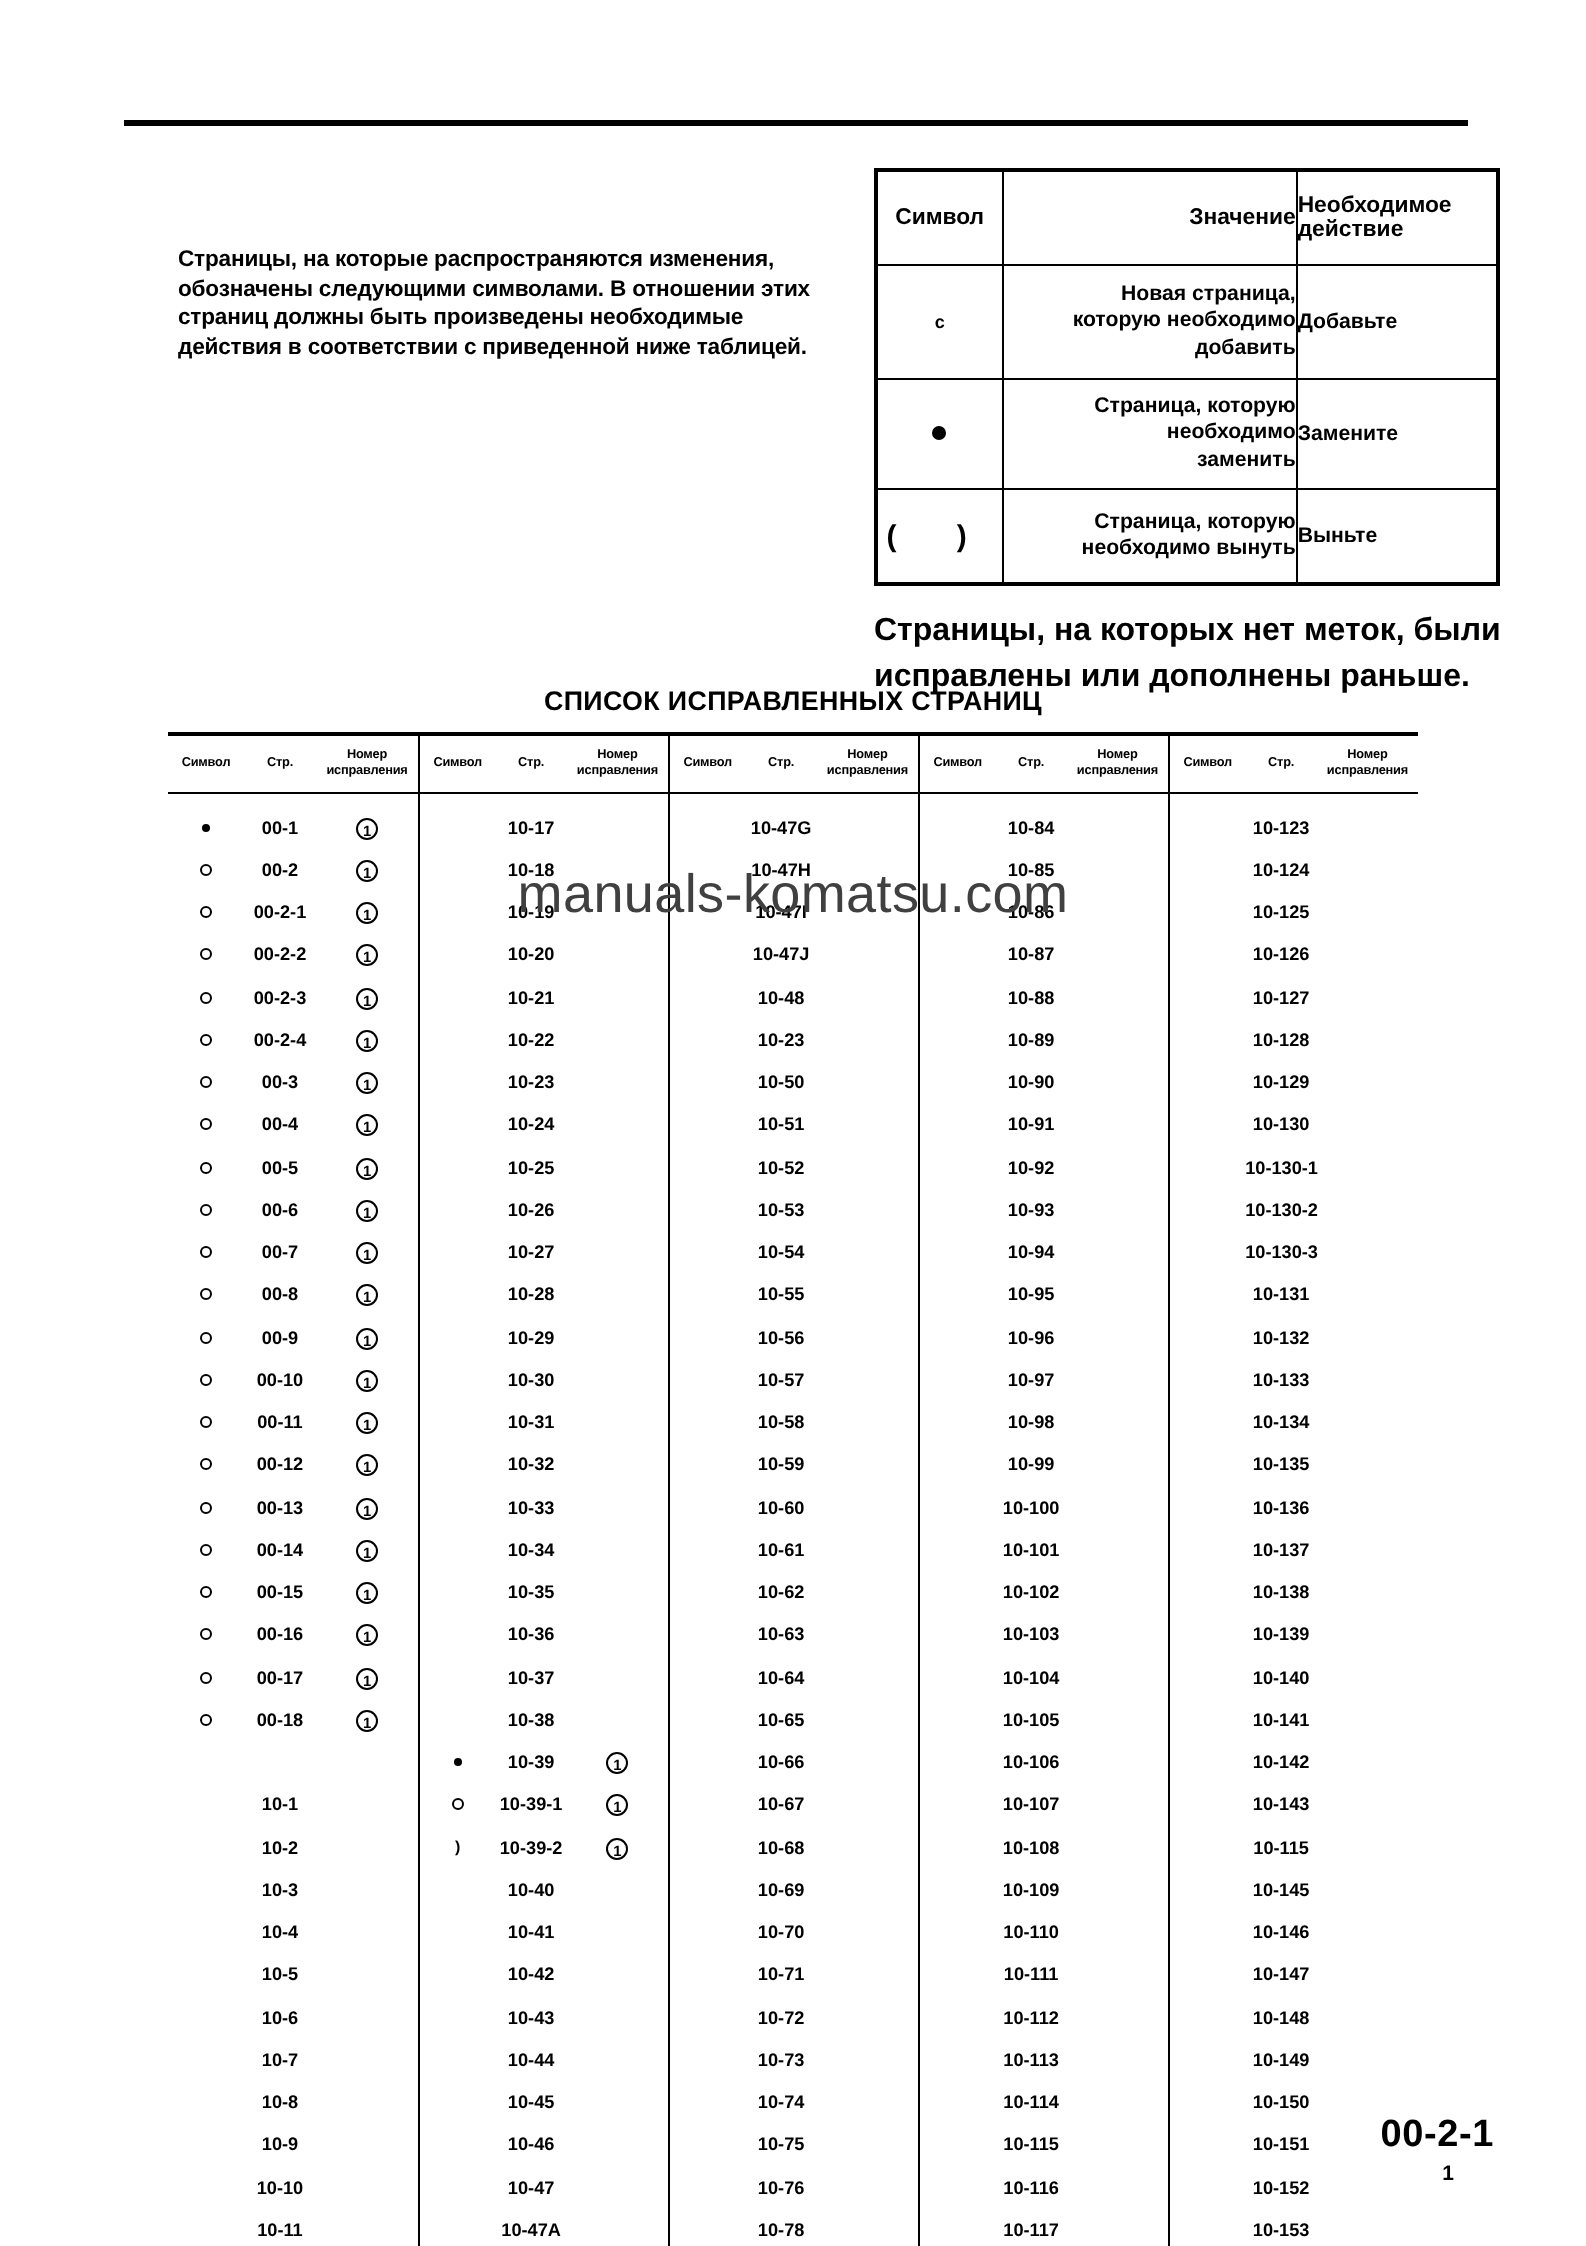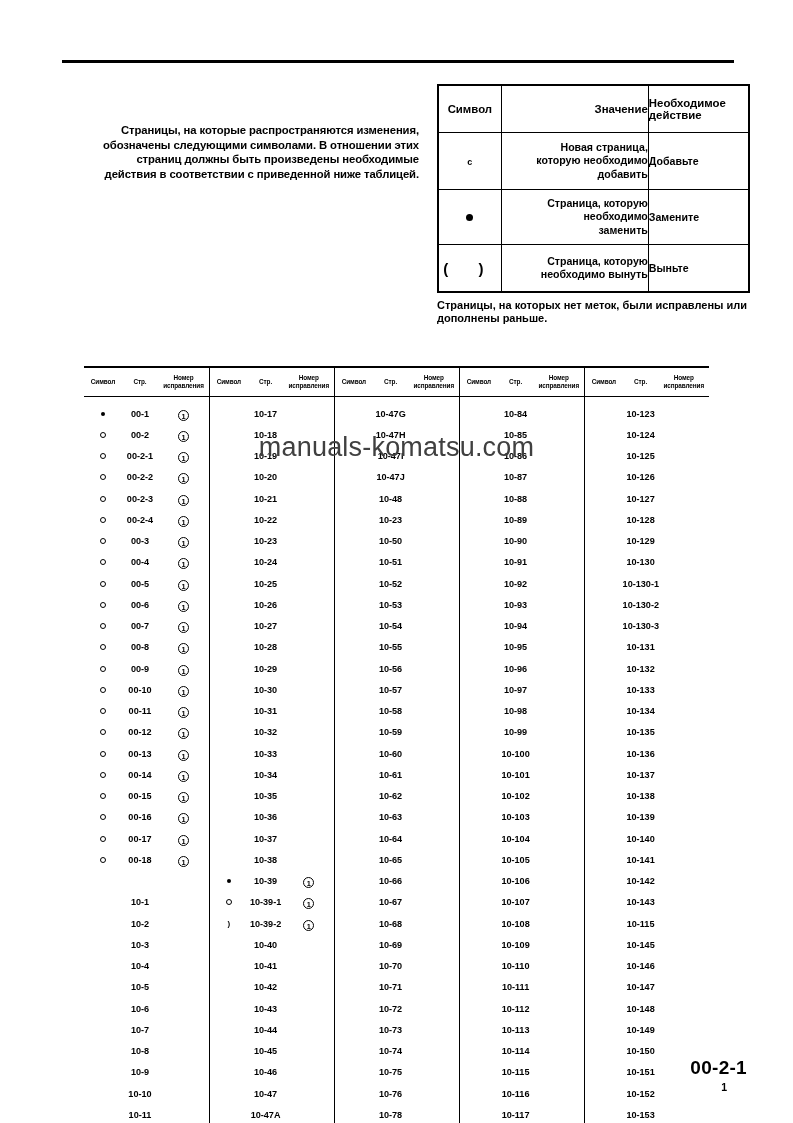--- a/index.html
+++ b/index.html
@@ -34,21 +34,20 @@
   
   .intro {
     position: absolute;
     left: 89px;
     top: 112px;
     width: 330px;
     font-size: 11.3px;
     line-height: 14.6px;
     letter-spacing: -0.1px;
     font-weight: 600;
-    text-align: right;
   }
 
   
   .legend {
     position: absolute;
     left: 437px;
     top: 84px;
     width: 311px;
     border: 1.6px solid #000;
     border-collapse: collapse;
@@ -101,22 +100,22 @@
     font-size: 15px;
     letter-spacing: 13px;
     font-weight: 700;
   }
 
   .legend-note {
     position: absolute;
     left: 437px;
     top: 288px;
     width: 315px;
-    font-size: 11px;
-    line-height: 13px;
+    font-size: 16px;
+    line-height: 23px;
     font-weight: 600;
   }
 
   
   .main-title {
     position: absolute;
     left: 0;
     top: 334px;
     width: 793px;
     text-align: center;
@@ -297,20 +296,21 @@
               <div class="mean-lines">Страница, которую<br>необходимо вынуть</div>
             </td>
             <td class="c-act">Выньте</td>
           </tr>
         </tbody>
     </table>
   </div>
 
   <p class="legend-note">Страницы, на которых нет меток, были исправлены или дополнены раньше.</p>
 
+  <h1 class="main-title">СПИСОК ИСПРАВЛЕННЫХ СТРАНИЦ</h1>
 
   <div class="grid-wrap">
     <div class="rule thick"></div>
     <div class="grid-head" id="grid-head">
         <div class="colgroup">
           <div class="hd-row">
             <div class="hd-sym">Символ</div>
             <div class="hd-pg">Стр.</div>
             <div class="hd-rev">Номер<br>исправления</div>
           </div>

